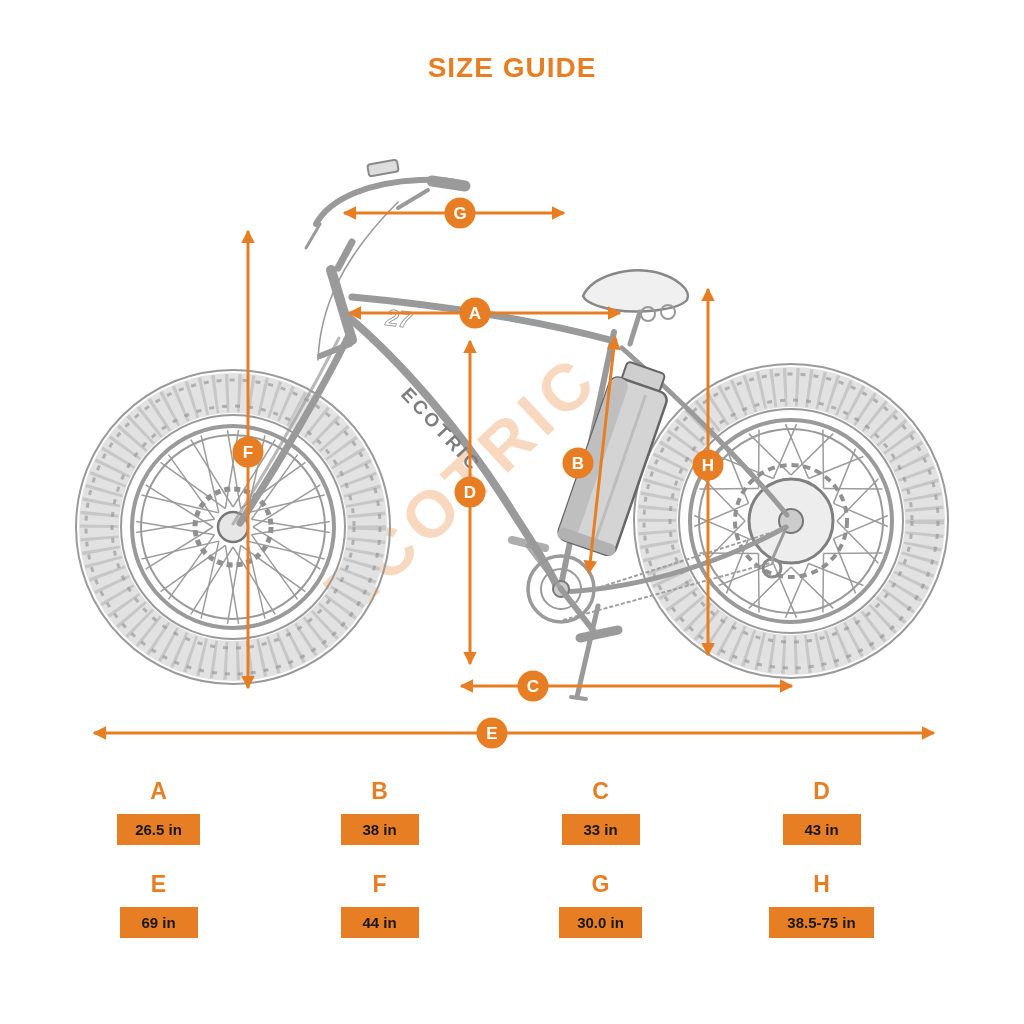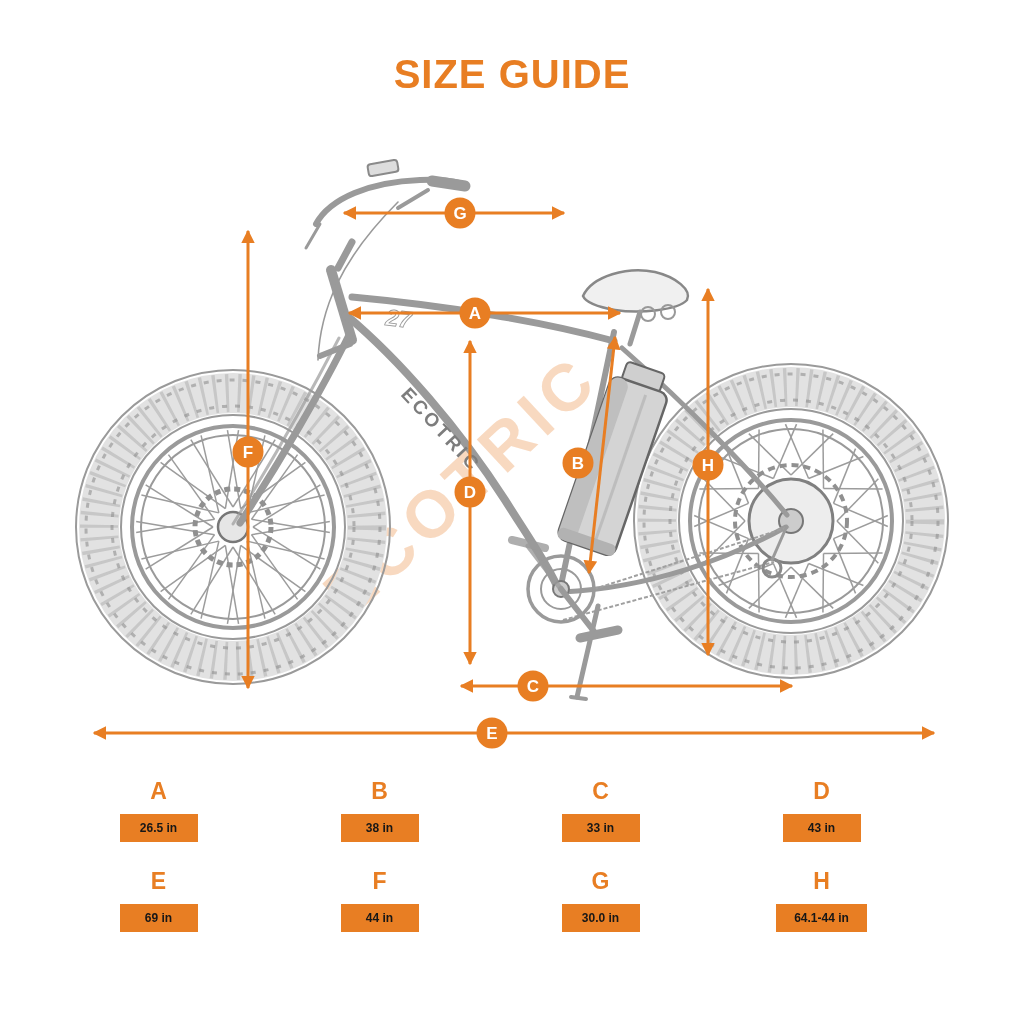--- a/index.html
+++ b/index.html
@@ -7,35 +7,35 @@
   body {
     background:#ffffff;
     font-family:"Liberation Sans", sans-serif;
     width:1024px; height:1024px; overflow:hidden;
   }
   .page {
     position:relative; width:1024px; height:1024px; background:#fff;
   }
   .title {
     position:absolute; top:52px; left:0; width:100%;
-    text-align:center; font-size:40px; font-weight:bold;
+    text-align:center; font-size:28px; font-weight:bold;
     letter-spacing:1px; color:var(--accent);
   }
   .diagram {
     position:absolute; top:0; left:0;
   }
   .legend {
     position:absolute; top:778px; left:48px; right:92px;
     display:grid; grid-template-columns:repeat(4,1fr); row-gap:26px;
   }
   .legend-item { display:flex; flex-direction:column; align-items:center; gap:9px; }
   .legend-letter { color:var(--accent); font-weight:bold; font-size:23px; }
   .legend-value {
     background:var(--accent); color:#171717; font-weight:bold;
-    font-size:12px; padding:7px 18px; min-width:78px; text-align:center;
+    font-size:15px; padding:7px 18px; min-width:78px; text-align:center;
     white-space:nowrap;
   }
   .accent-fill { fill:var(--accent); }
   .dim-line { fill:none; stroke:var(--accent); stroke-width:3; }
   .badge-text {
     fill:#ffffff; font-weight:bold; font-size:17px;
     text-anchor:middle; dominant-baseline:central;
     font-family:"Liberation Sans", sans-serif;
   }
   .sketch { stroke:#9a9a9a; fill:none; stroke-linecap:round; }
@@ -280,17 +280,17 @@
     <div class="legend-item">
       <div class="legend-letter">F</div>
       <div class="legend-value">44 in</div>
     </div>
     <div class="legend-item">
       <div class="legend-letter">G</div>
       <div class="legend-value">30.0 in</div>
     </div>
     <div class="legend-item">
       <div class="legend-letter">H</div>
-      <div class="legend-value">64.1-44 in</div>
+      <div class="legend-value">38.5-75 in</div>
     </div>
   </div>
 
 </div>
 
 </body></html>

